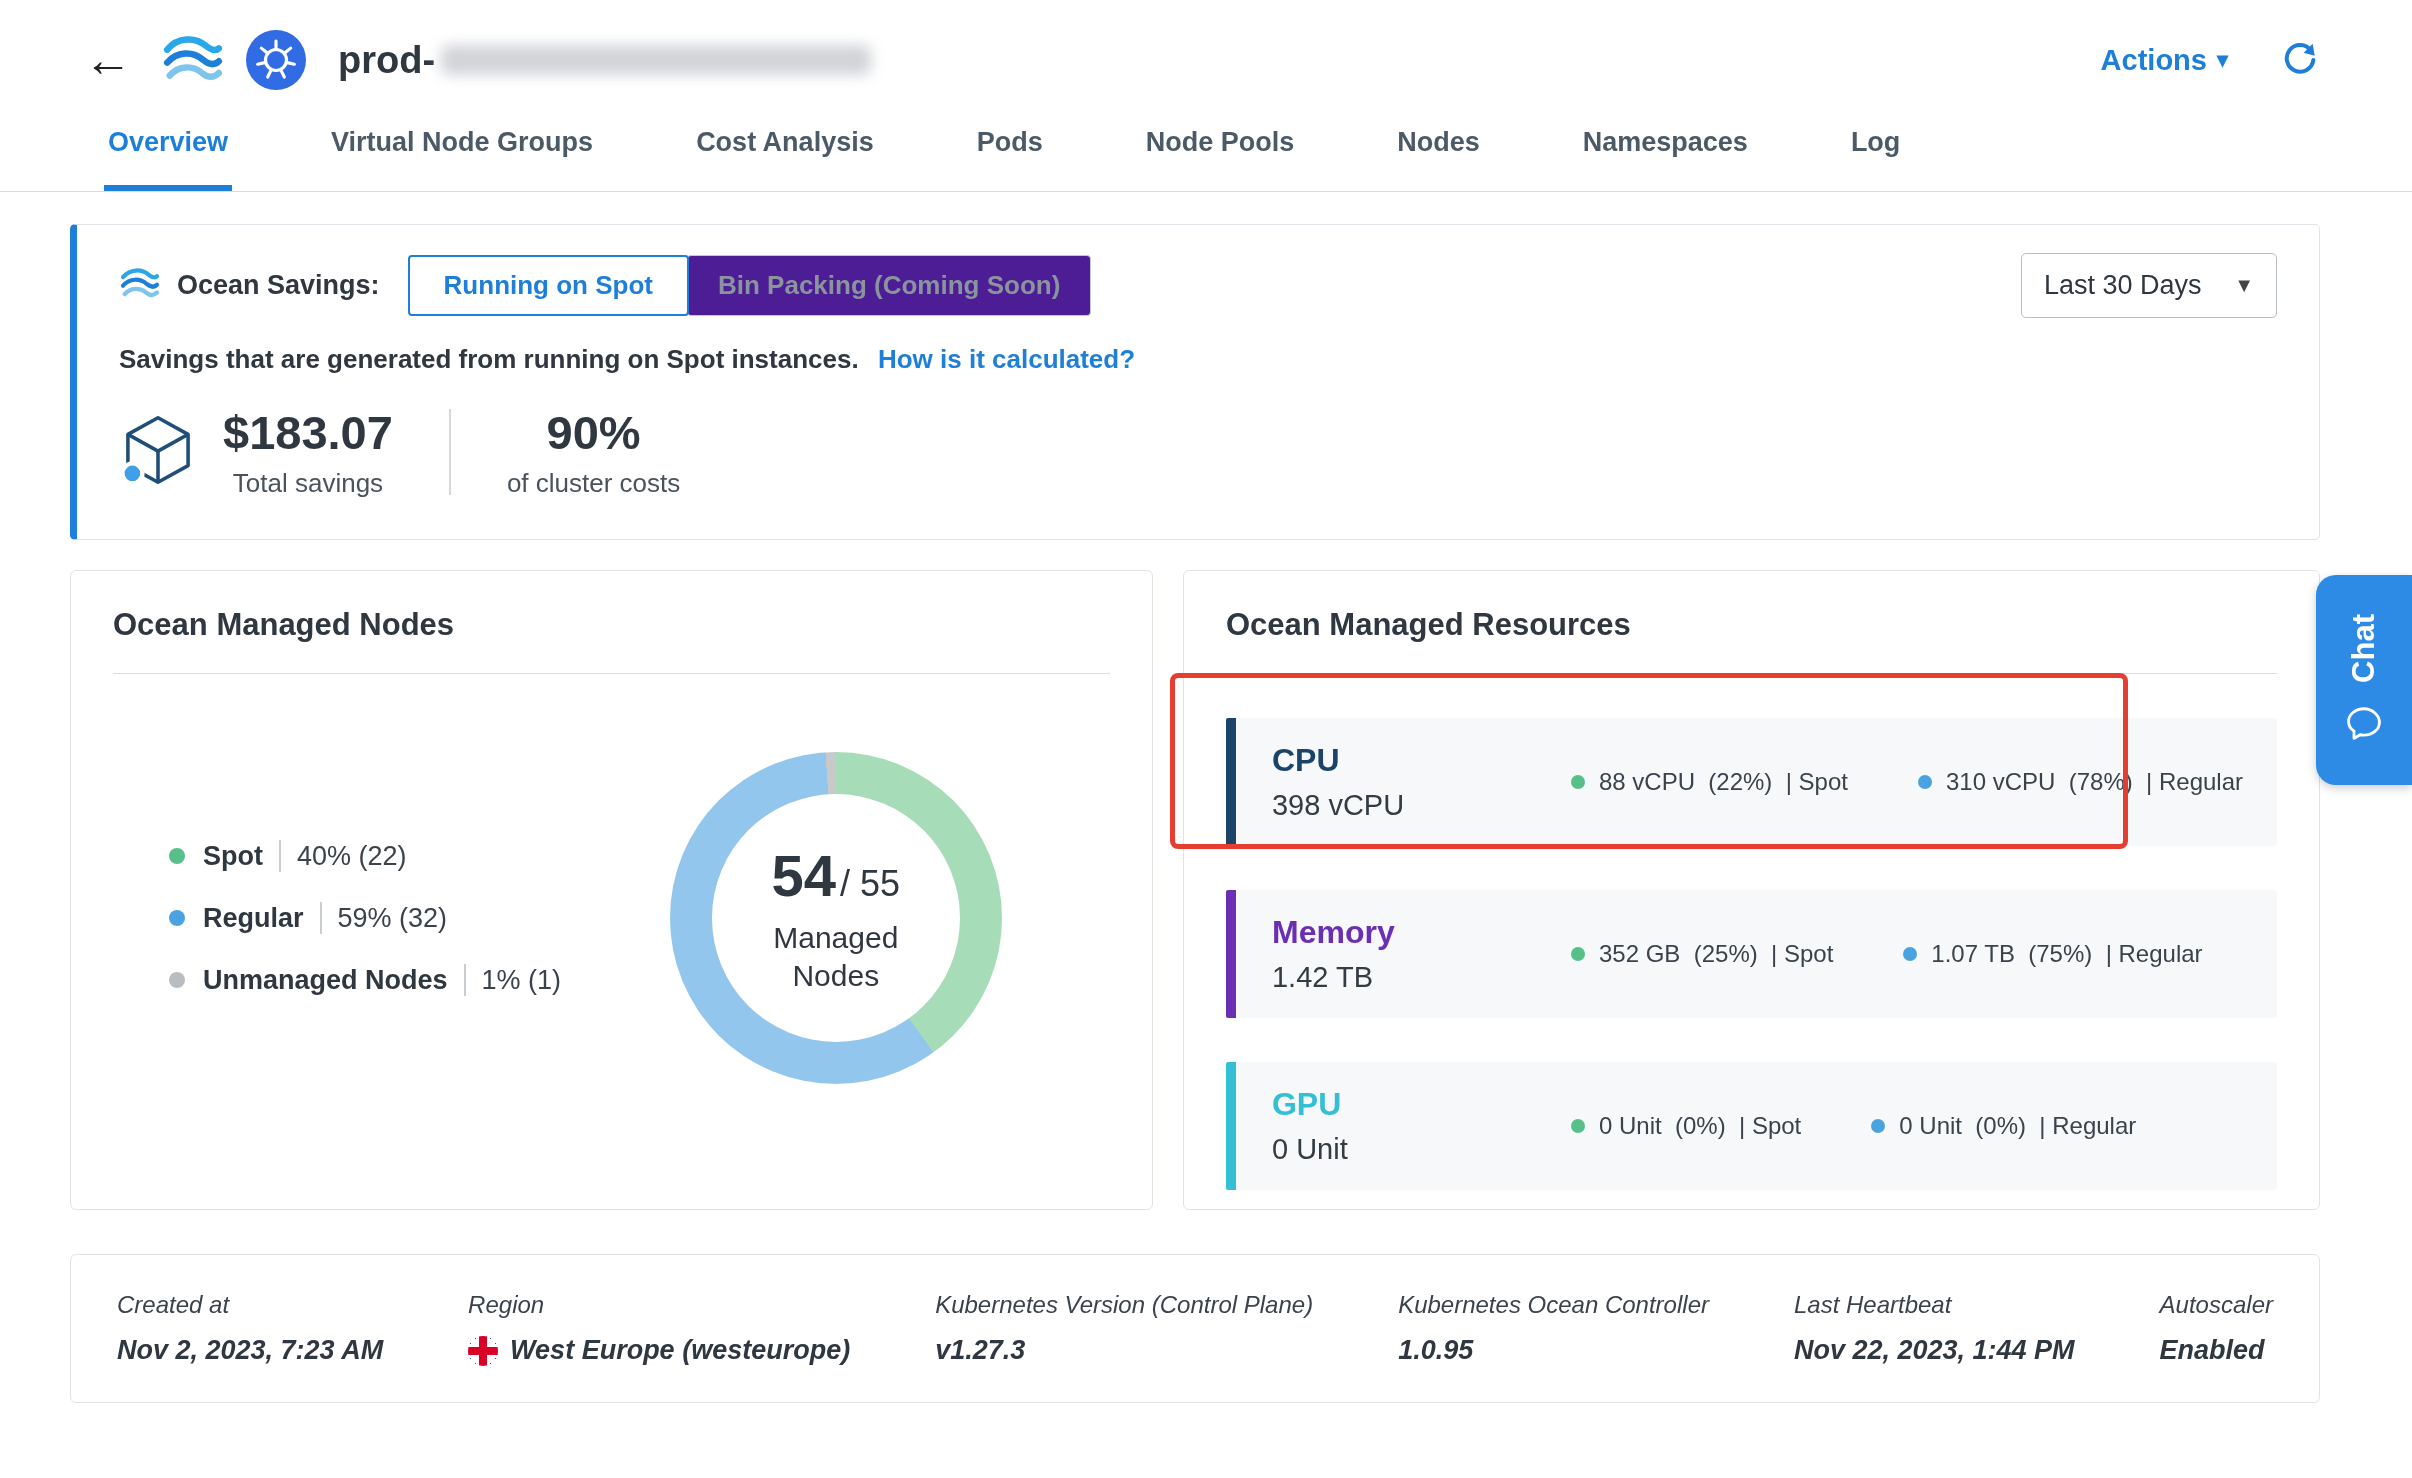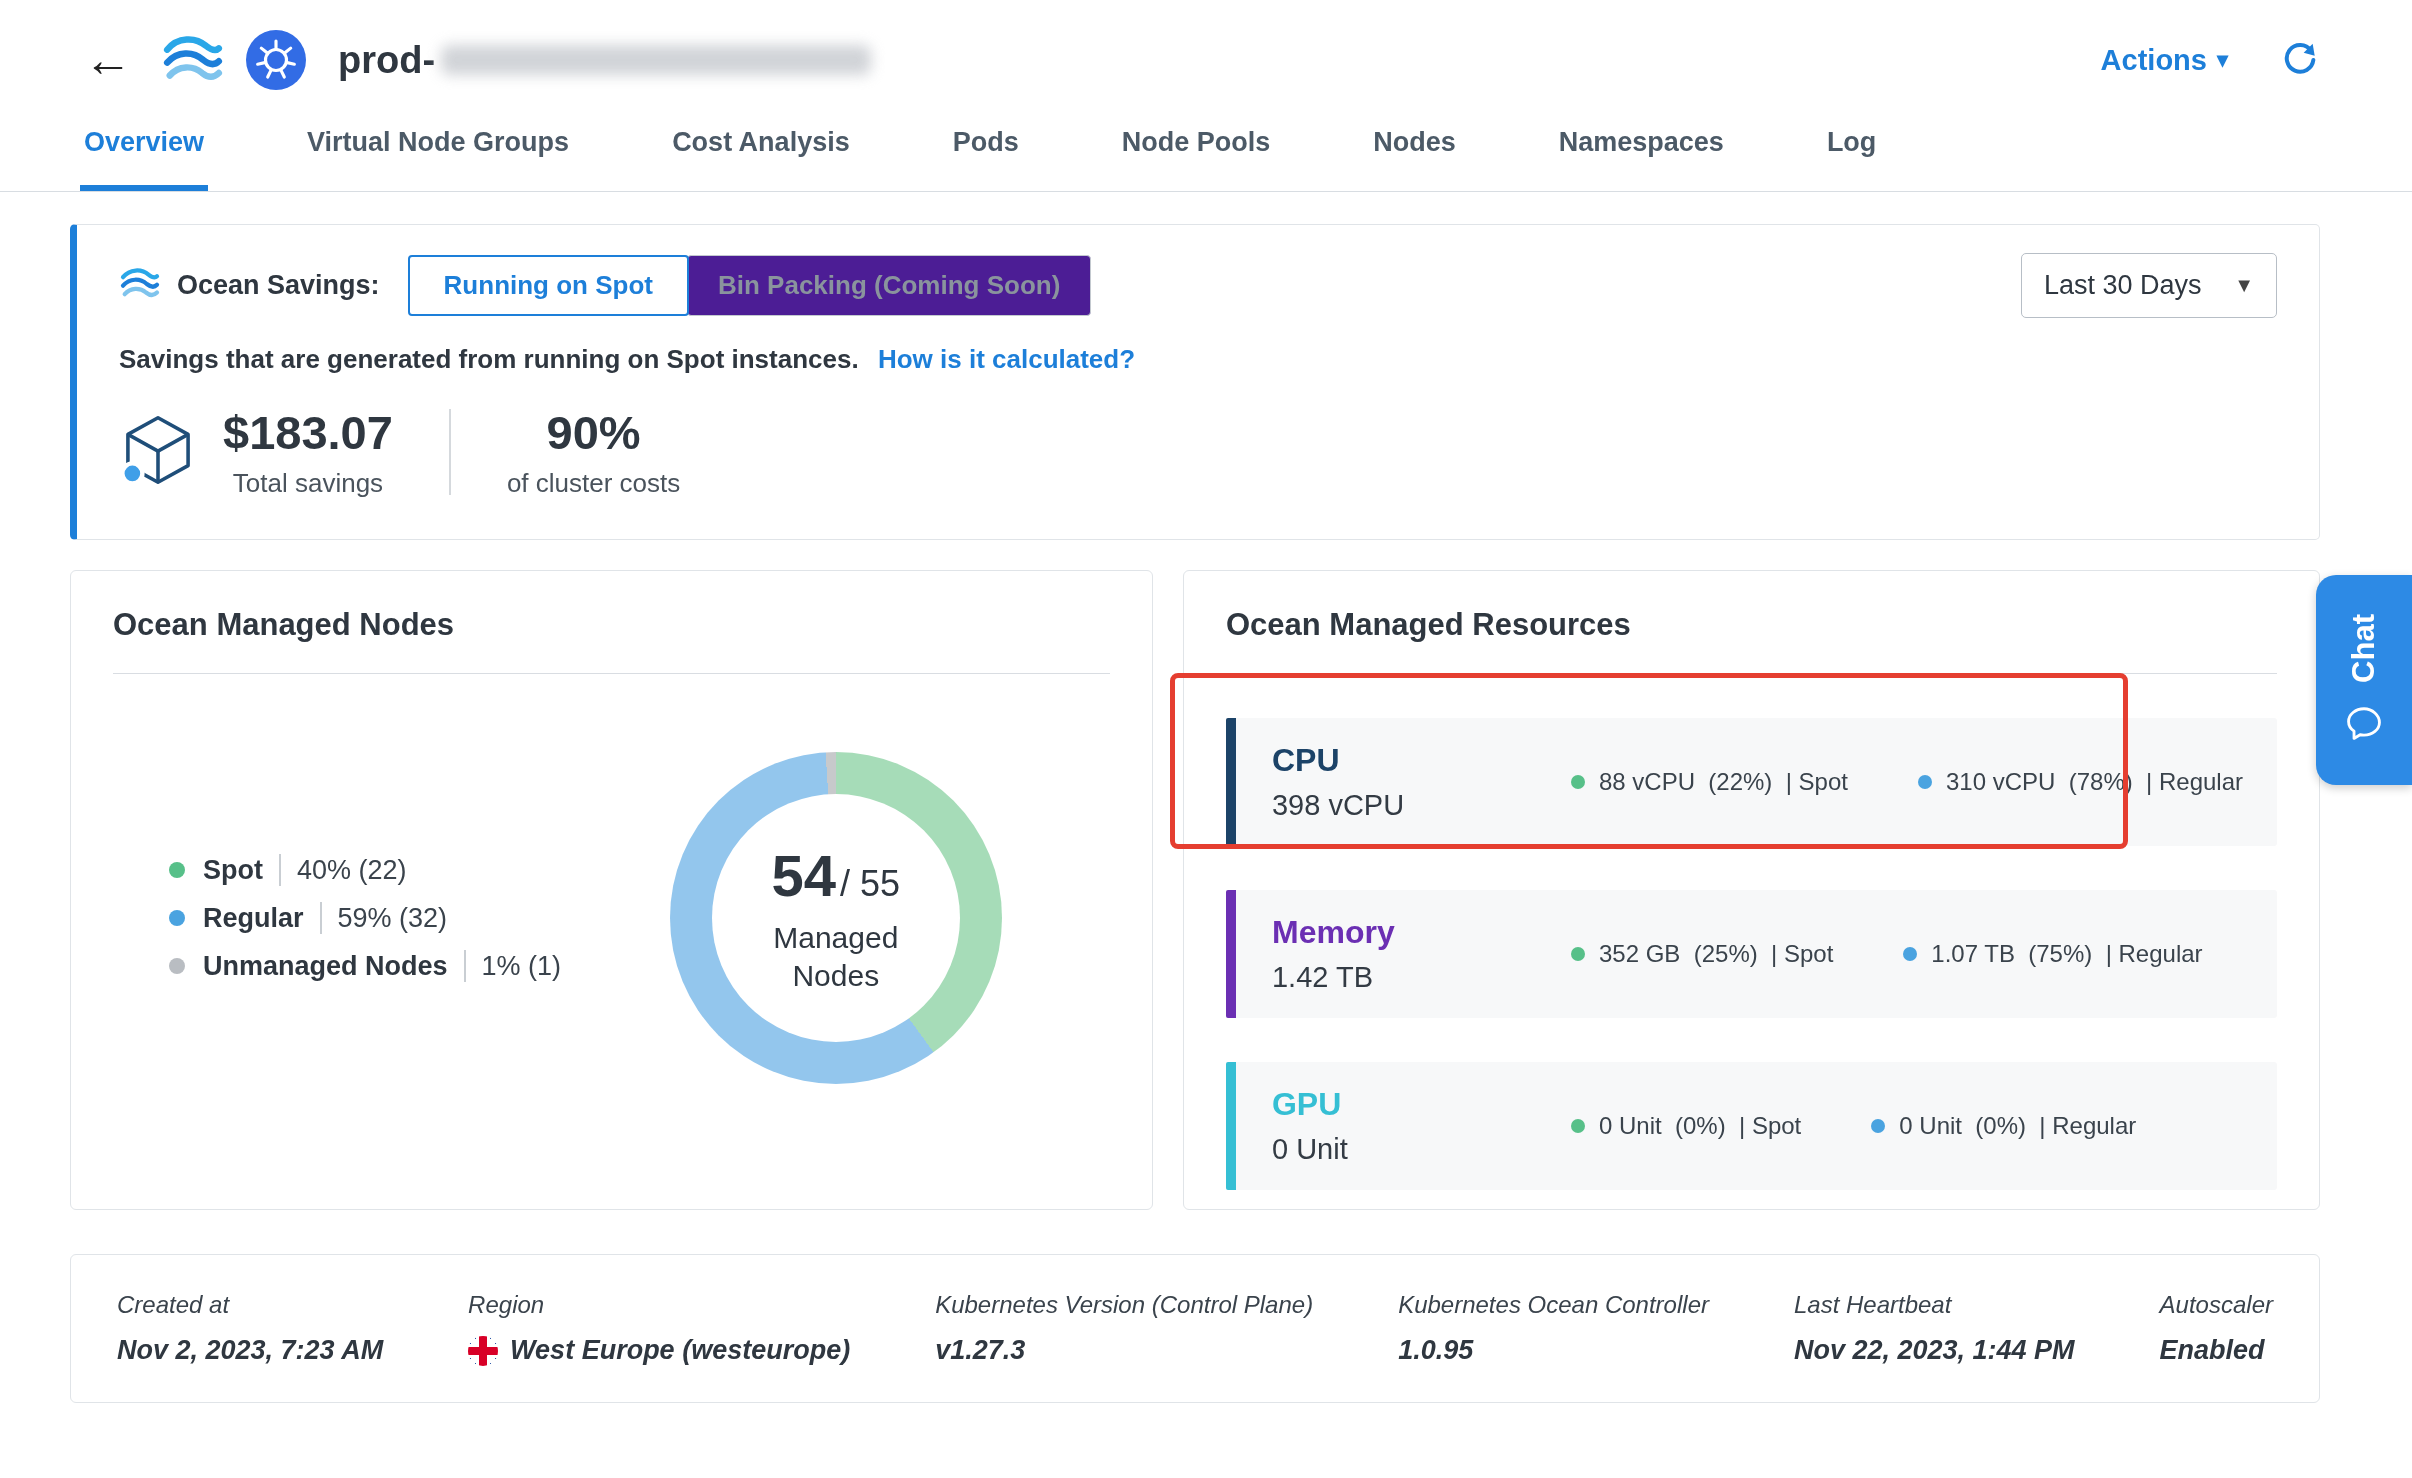--- a/index.html
+++ b/index.html
@@ -13,21 +13,21 @@
   .back-arrow { font-size: 48px; color: #222; cursor: pointer; line-height: 1; margin-right: 30px; }
   .logo { margin-right: 22px; display: flex; align-items: center; }
   .k8s-circle { width: 60px; height: 60px; border-radius: 50%; background: #326ce5; display: flex; align-items: center; justify-content: center; }
   .page-title { font-size: 38px; font-weight: bold; color: #2f3740; margin-left: 10px; display: flex; align-items: center; }
   .redacted { display: inline-block; width: 430px; height: 30px; margin-left: 6px; border-radius: 8px;
               background: #c9ccd1; filter: blur(7px); opacity: .85; }
   .actions { margin-left: auto; color: #1d7fd9; font-size: 29px; font-weight: bold; display: flex; align-items: center; gap: 10px; cursor: pointer; }
   .caret { font-size: 22px; }
   .refresh { margin-left: 52px; cursor: pointer; display: flex; }
   
-  .tabs { height: 92px; padding: 0 92px 0 80px; border-bottom: 1px solid #d8dde2; display: flex; gap: 95px; }
+  .tabs { height: 92px; padding: 0 92px 0 104px; border-bottom: 1px solid #d8dde2; display: flex; gap: 95px; }
   .tab { display: flex; align-items: center; font-size: 27px; font-weight: bold; color: #4c5a67;
          border-bottom: 6px solid transparent; padding: 0 4px; cursor: pointer; }
   .tab.active { color: #1d7fd9; border-bottom-color: #1d7fd9; }
   
   .content { padding: 0 92px 0 70px; }
   .savings { margin-top: 32px; border: 1px solid #e0e4e8; border-left: 7px solid #1d7fd9;
              border-radius: 5px; padding: 28px 42px 40px 42px; position: relative; background:#fff; }
   .savings-head { display: flex; align-items: center; }
   .savings-label { font-size: 27px; font-weight: bold; margin-left: 16px; }
   .toggle { display: flex; margin-left: 28px; }
@@ -48,21 +48,21 @@
   .v-divider { width: 2px; height: 86px; background: #d5d9dd; margin: 0 56px; }
   
   .cards-row { margin-top: 30px; display: flex; gap: 30px; position: relative; }
   .card { flex: 1; border: 1px solid #e0e4e8; border-radius: 6px; background: #fff;
           padding: 36px 42px; height: 640px; position: relative; }
   .card-title { font-size: 31px; font-weight: bold; color: #2f3740; }
   .card-rule { border: none; border-top: 1px solid #d9dde2; margin-top: 30px; }
   
   .nodes-content { display: flex; align-items: center; margin-top: 78px; }
   .legend { width: 45%; padding-left: 56px; }
-  .legend-item { display: flex; align-items: center; margin: 16px 0; font-size: 27px; }
+  .legend-item { display: flex; align-items: center; margin: 30px 0; font-size: 27px; }
   .legend-dot { width: 16px; height: 16px; border-radius: 50%; margin-right: 18px; flex: none; }
   .legend-label { font-weight: bold; color: #2f3740; }
   .legend-sep { width: 2px; height: 32px; background: #c9ced3; margin: 0 16px; }
   .legend-value { color: #3a434c; }
   .donut-wrap { flex: 1; display: flex; justify-content: center; }
   .donut { width: 332px; height: 332px; border-radius: 50%; position: relative; }
   .donut-hole { position: absolute; inset: 42px; background: #fff; border-radius: 50%;
                 display: flex; flex-direction: column; align-items: center; justify-content: center; }
   .donut-count-row { display: flex; align-items: baseline; }
   .donut-count { font-size: 58px; font-weight: bold; color: #2f3740; }

